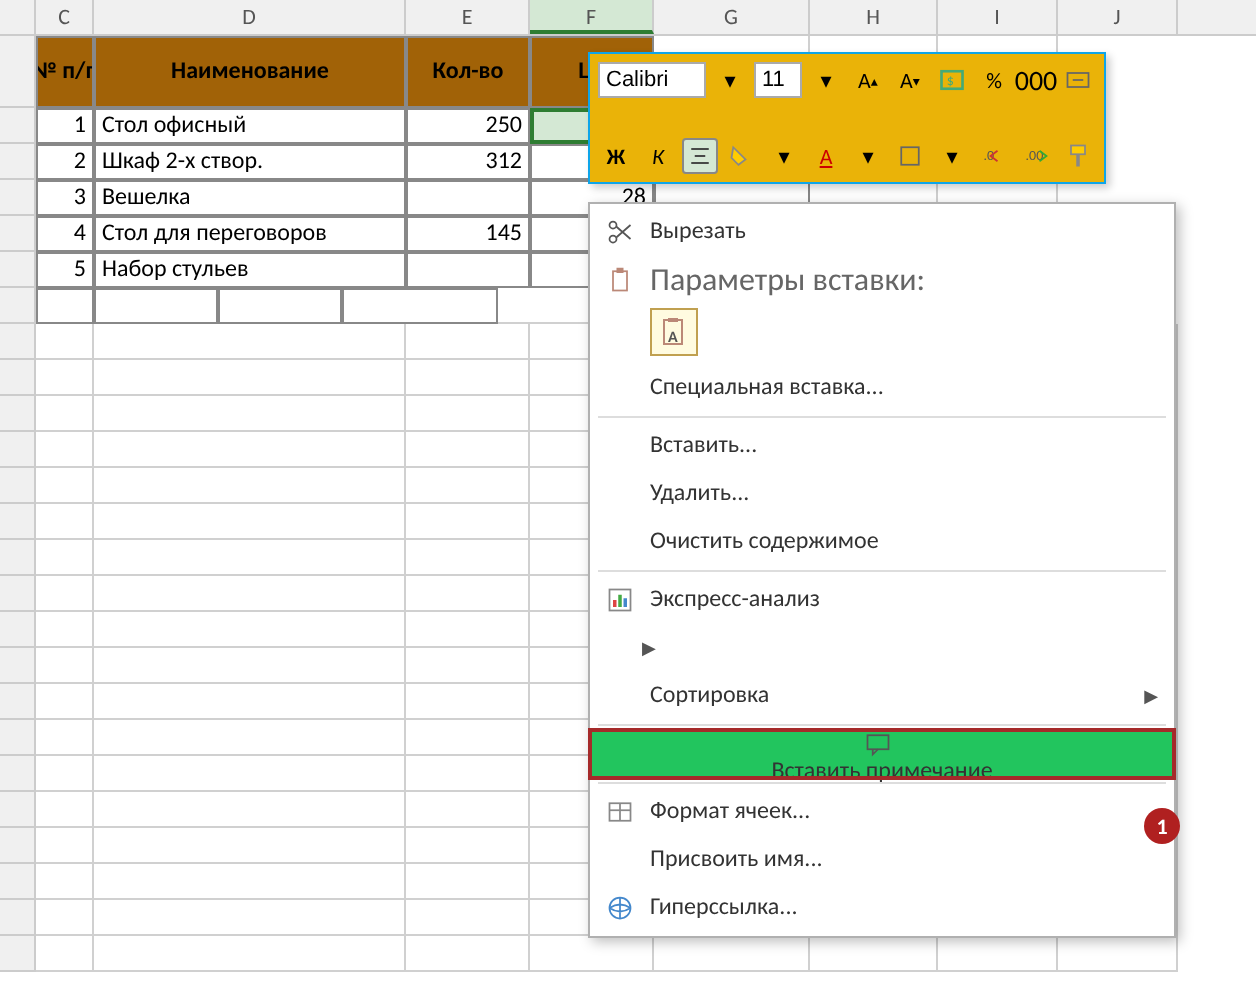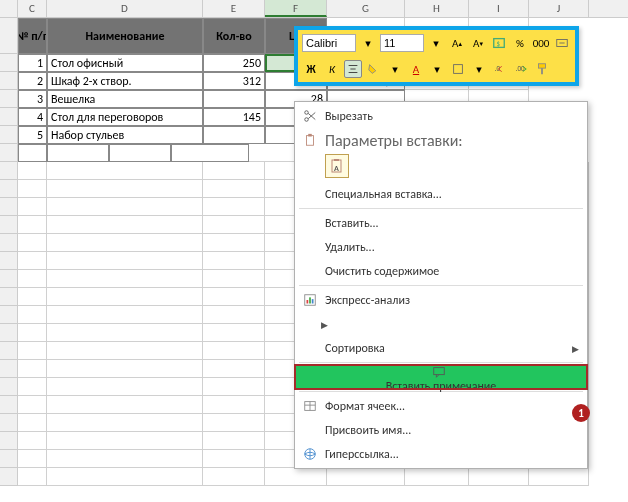--- a/index.html
+++ b/index.html
@@ -9,40 +9,40 @@
 .col-headers { display: flex; height: 18px; background: #f0f0f0; border-bottom: 1px solid #ccc; }
 .col-header { border-right: 1px solid #ccc; text-align: center; line-height: 18px; font-size: 11px; color: #555; }
 .col-header.active { background: #d4e8d4; border-bottom: 2px solid #2e7d32; }
 .row-header-spacer { width: 18px; border-right: 1px solid #ccc; }
 
 
 .row { display: flex; height: 18px; }
 .row.header-row { height: 36px; }
 .row-num { width: 18px; background: #f0f0f0; border-right: 1px solid #ccc; border-bottom: 1px solid #ccc; text-align: center; font-size: 11px; color: #555; display: flex; align-items: center; justify-content: center; }
 .cell { border-right: 1px solid #d0d0d0; border-bottom: 1px solid #d0d0d0; padding: 0 3px; display: flex; align-items: center; overflow: hidden; white-space: nowrap; }
-.cell.h { background: #737373; font-weight: bold; justify-content: center; border: 1px solid #888; text-align: center; }
+.cell.h { background: #a16207; font-weight: bold; justify-content: center; border: 1px solid #888; text-align: center; }
 .cell.data { border: 1px solid #888; }
 .cell.num { justify-content: flex-end; }
 .cell.selected { background: #d4e8d4; border: 2px solid #2e7d32; }
 
 .c-C { width: 29px; }
 .c-D { width: 156px; }
 .c-E { width: 62px; }
 .c-F { width: 62px; }
 .c-G { width: 78px; }
 .c-H { width: 64px; }
 .c-I { width: 60px; }
 .c-J { width: 60px; }
 
 
-.mini-toolbar { position: absolute; top: 26px; left: 294px; background: #fde047; border: 4px solid #0ea5e9; box-shadow: 2px 2px 4px rgba(0,0,0,.2); padding: 4px; display: flex; flex-direction: column; gap: 8px; z-index: 10; }
+.mini-toolbar { position: absolute; top: 26px; left: 294px; background: #eab308; border: 1px solid #0ea5e9; box-shadow: 2px 2px 4px rgba(0,0,0,.2); padding: 4px; display: flex; flex-direction: column; gap: 20px; z-index: 10; }
 .mt-row { display: flex; align-items: center; gap: 3px; }
 .mt-input { border: 1px solid #aaa; height: 18px; font-size: 11px; padding: 0 3px; }
 .mt-font { width: 54px; }
-.mt-size { width: 44px; }
+.mt-size { width: 24px; }
 .mt-btn { width: 18px; height: 18px; display: flex; align-items: center; justify-content: center; font-size: 11px; cursor: pointer; border-radius: 2px; }
 .mt-icon svg { width: 14px; height: 14px; }
 .bold { font-weight: bold; }
 .italic { font-style: italic; }
 
 
 .context-menu { position: absolute; top: 101px; left: 294px; width: 294px; background: #fff; border: 1px solid #b0b0b0; box-shadow: 2px 2px 6px rgba(0,0,0,.25); z-index: 9; padding: 2px 0; }
 .cm-item { display: flex; align-items: center; height: 24px; padding: 0 8px 0 4px; cursor: default; position: relative; }
 .cm-icon { width: 22px; display: flex; justify-content: center; color: #555; }
 .cm-icon svg { width: 14px; height: 14px; }
@@ -349,21 +349,21 @@
     <span class="mt-btn">▾</span>
     <span class="mt-btn">A<sup style="font-size:7px">▴</sup></span>
     <span class="mt-btn">A<sup style="font-size:7px">▾</sup></span>
     <span class="mt-btn mt-icon">
         <svg viewBox="0 0 16 16">
           <rect x="2" y="3" width="12" height="10" fill="none" stroke="#4a7" stroke-width="1.5"></rect>
           <text x="5" y="11" font-size="8" fill="#4a7">$</text>
         </svg>
       </span>
     <span class="mt-btn">%</span>
-    <span class="mt-btn" style="font-size:11px">000</span>
+    <span class="mt-btn" style="font-size:14px">000</span>
     <span class="mt-btn mt-icon">
         <svg viewBox="0 0 16 16">
           <rect x="2" y="4" width="12" height="8" fill="none" stroke="#666"></rect>
           <line x1="5" y1="8" x2="11" y2="8" stroke="#666"></line>
         </svg>
       </span>
   </div>
   <div class="mt-row">
     <span class="mt-btn bold">Ж</span>
     <span class="mt-btn italic">К</span>

